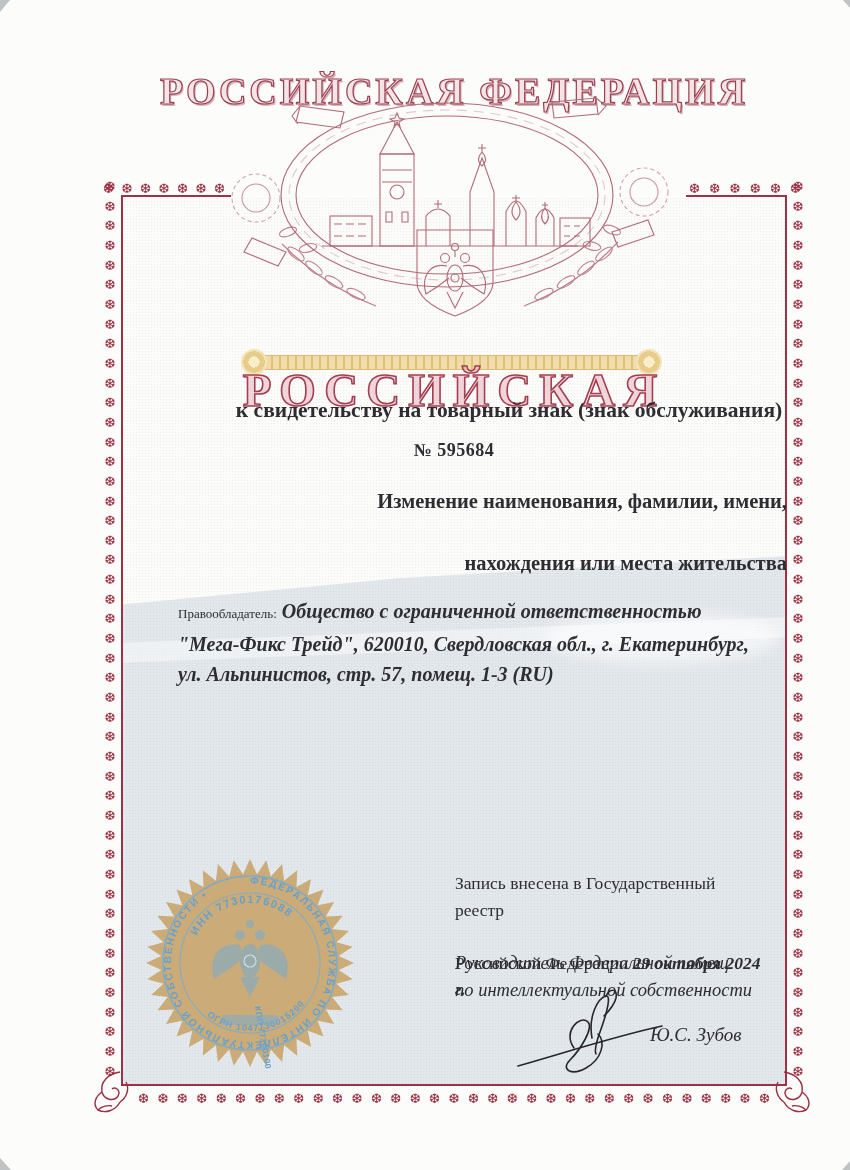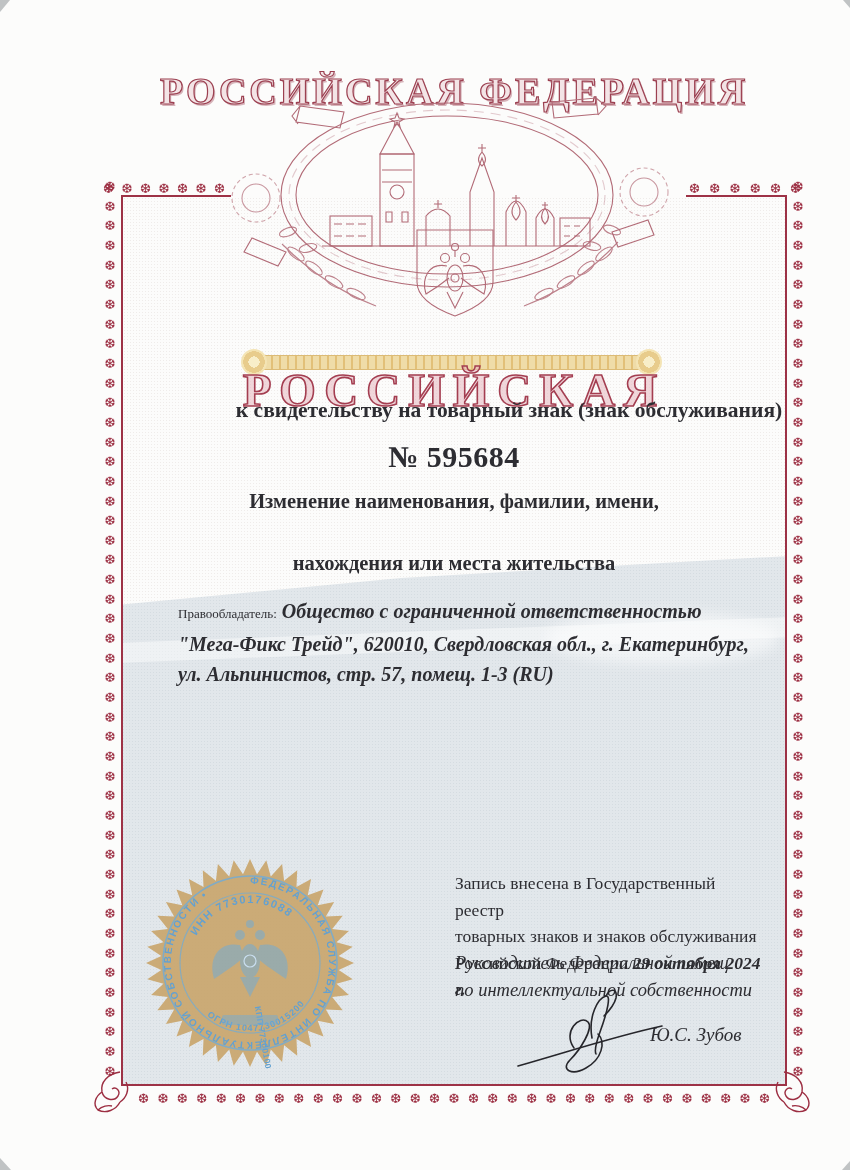--- a/index.html
+++ b/index.html
@@ -63,22 +63,22 @@
     background:radial-gradient(circle,#f8eec9 0 30%,#e8cc8c 31% 58%,#f4e4b4 59% 78%,rgba(244,228,180,0) 79%);}
   .gr-left{left:241px;} .gr-right{left:636px;}
   .doc-title{position:absolute;left:121px;top:324px;width:666px;text-align:center;
     font-weight:700;font-size:47px;letter-spacing:8px;white-space:nowrap;
     color:rgba(230,183,192,.55);-webkit-text-stroke:1.6px #a43e51;}
   @supports not (-webkit-text-stroke:1px #000){.doc-title{color:#a43e51;}}
 
   .subtitle{position:absolute;left:121px;top:398px;width:776px;text-align:center;
     font-weight:700;font-size:21.5px;margin:0;}
   .cert-number{position:absolute;left:121px;top:440px;width:666px;text-align:center;
-    font-weight:700;font-size:30px;letter-spacing:.5px;margin:0;}
-  .change-lines{position:absolute;left:121px;top:486px;width:666px;text-align:center;
+    font-weight:700;font-size:18px;letter-spacing:.5px;margin:0;}
+  .change-lines{position:absolute;left:121px;top:486px;width:666px;text-align:right;
     font-weight:700;font-size:20.5px;line-height:31px;margin:0;}
 
   .holder{position:absolute;left:178px;top:596px;width:576px;font-size:20px;line-height:30px;margin:0;}
   .holder-label{font-size:13px;font-weight:400;margin-top:33px;}
   .holder-value{font-weight:700;font-style:italic;}
 
   .registry{position:absolute;left:455px;top:870px;width:312px;font-size:17.5px;line-height:26.5px;margin:0;}
   .registry .date{font-weight:700;font-style:italic;}
   .official{position:absolute;left:455px;top:950px;width:312px;font-size:18.5px;line-height:27px;
     font-style:italic;margin:0;}
@@ -395,21 +395,21 @@
       <path d="M96,88 C74,84 64,102 70,122 C82,114 94,106 100,100 Z"></path>
       <path d="M116,88 C138,84 148,102 142,122 C130,114 118,106 112,100 Z"></path>
       <path d="M96,120 L106,140 L116,120 Z"></path>
       <rect x="78" y="158" width="56" height="10" rx="2" opacity=".9"></rect>
     </g>
     <circle cx="106" cy="104" r="6" fill="none" stroke="#c9dff0" stroke-width="1.2"></circle>
   </svg>
 
   <p class="registry">
     <span>Запись внесена в Государственный реестр</span><br>
-    <span>товарных знаков и знаков обслуживания</span><br>
+    <br>
     <span>Российской Федерации </span><span class="date">29 октября 2024 г.</span>
   </p>
 
   <p class="official">
     <span>Руководитель Федеральной помещ</span><br>
     <span>по интеллектуальной собственности</span>
   </p>
 
   <svg class="signature" viewBox="0 0 160 92">
     <path d="M6,80 C62,64 104,50 150,40"></path>

